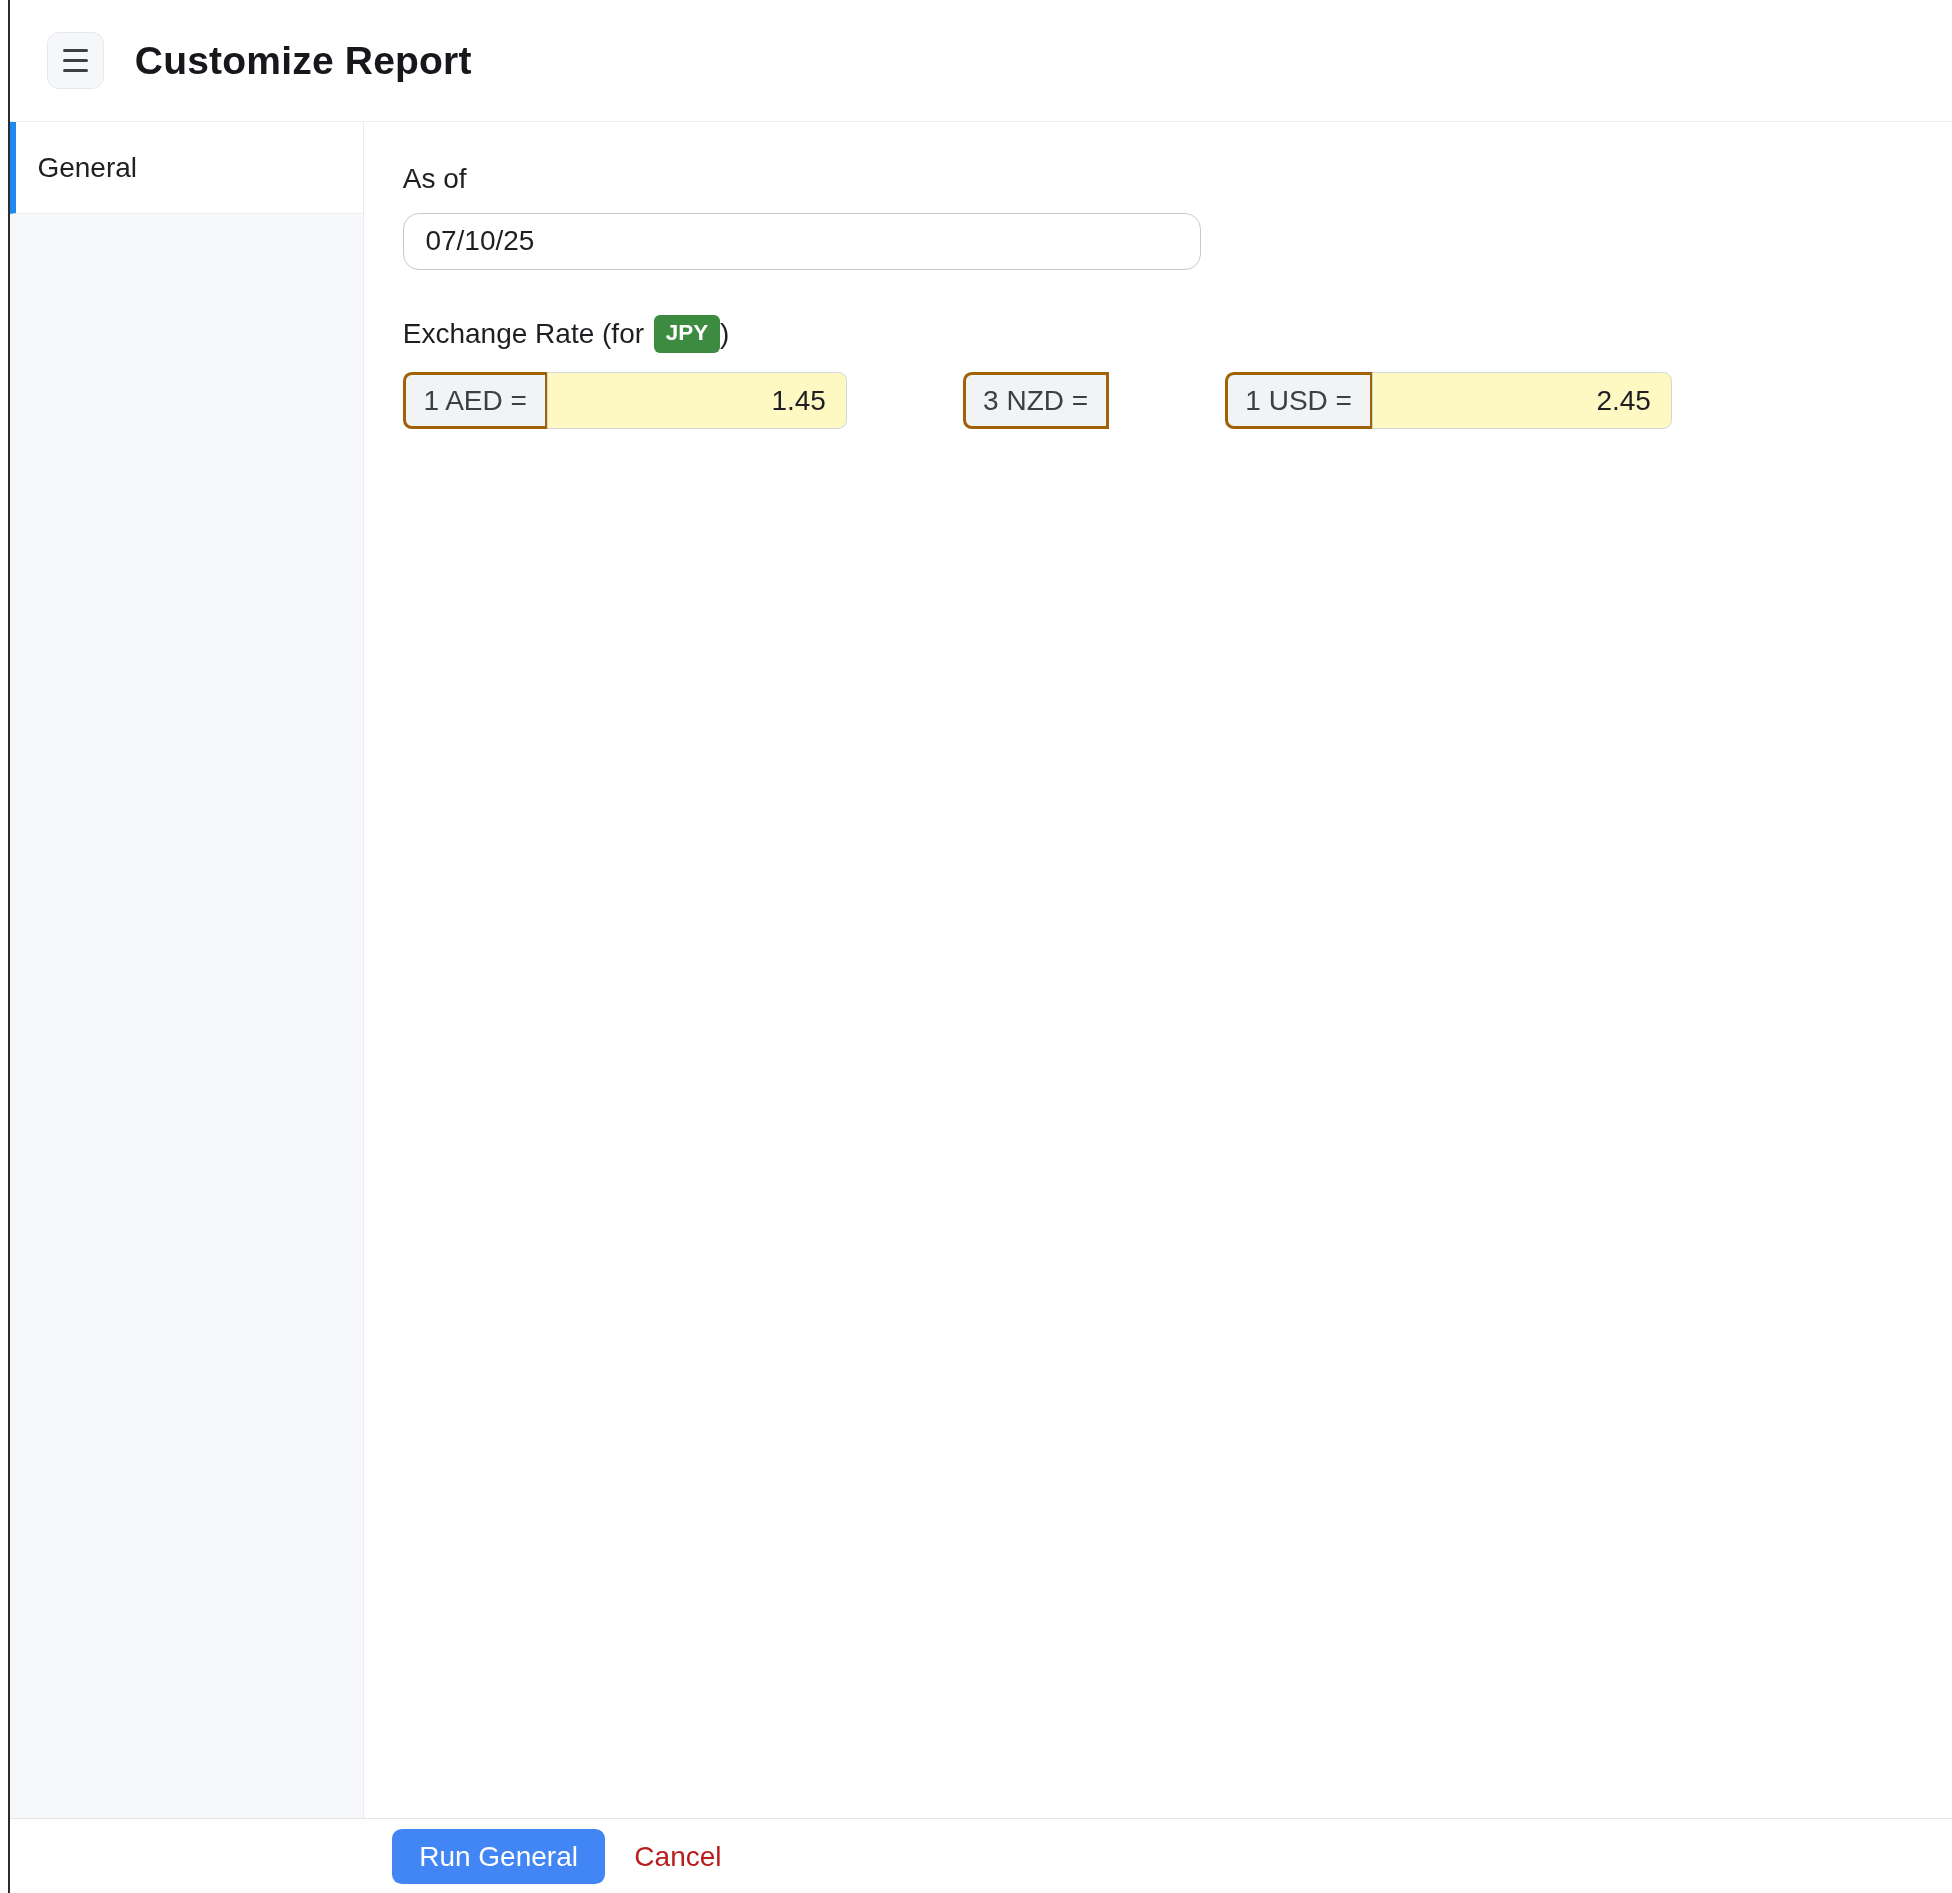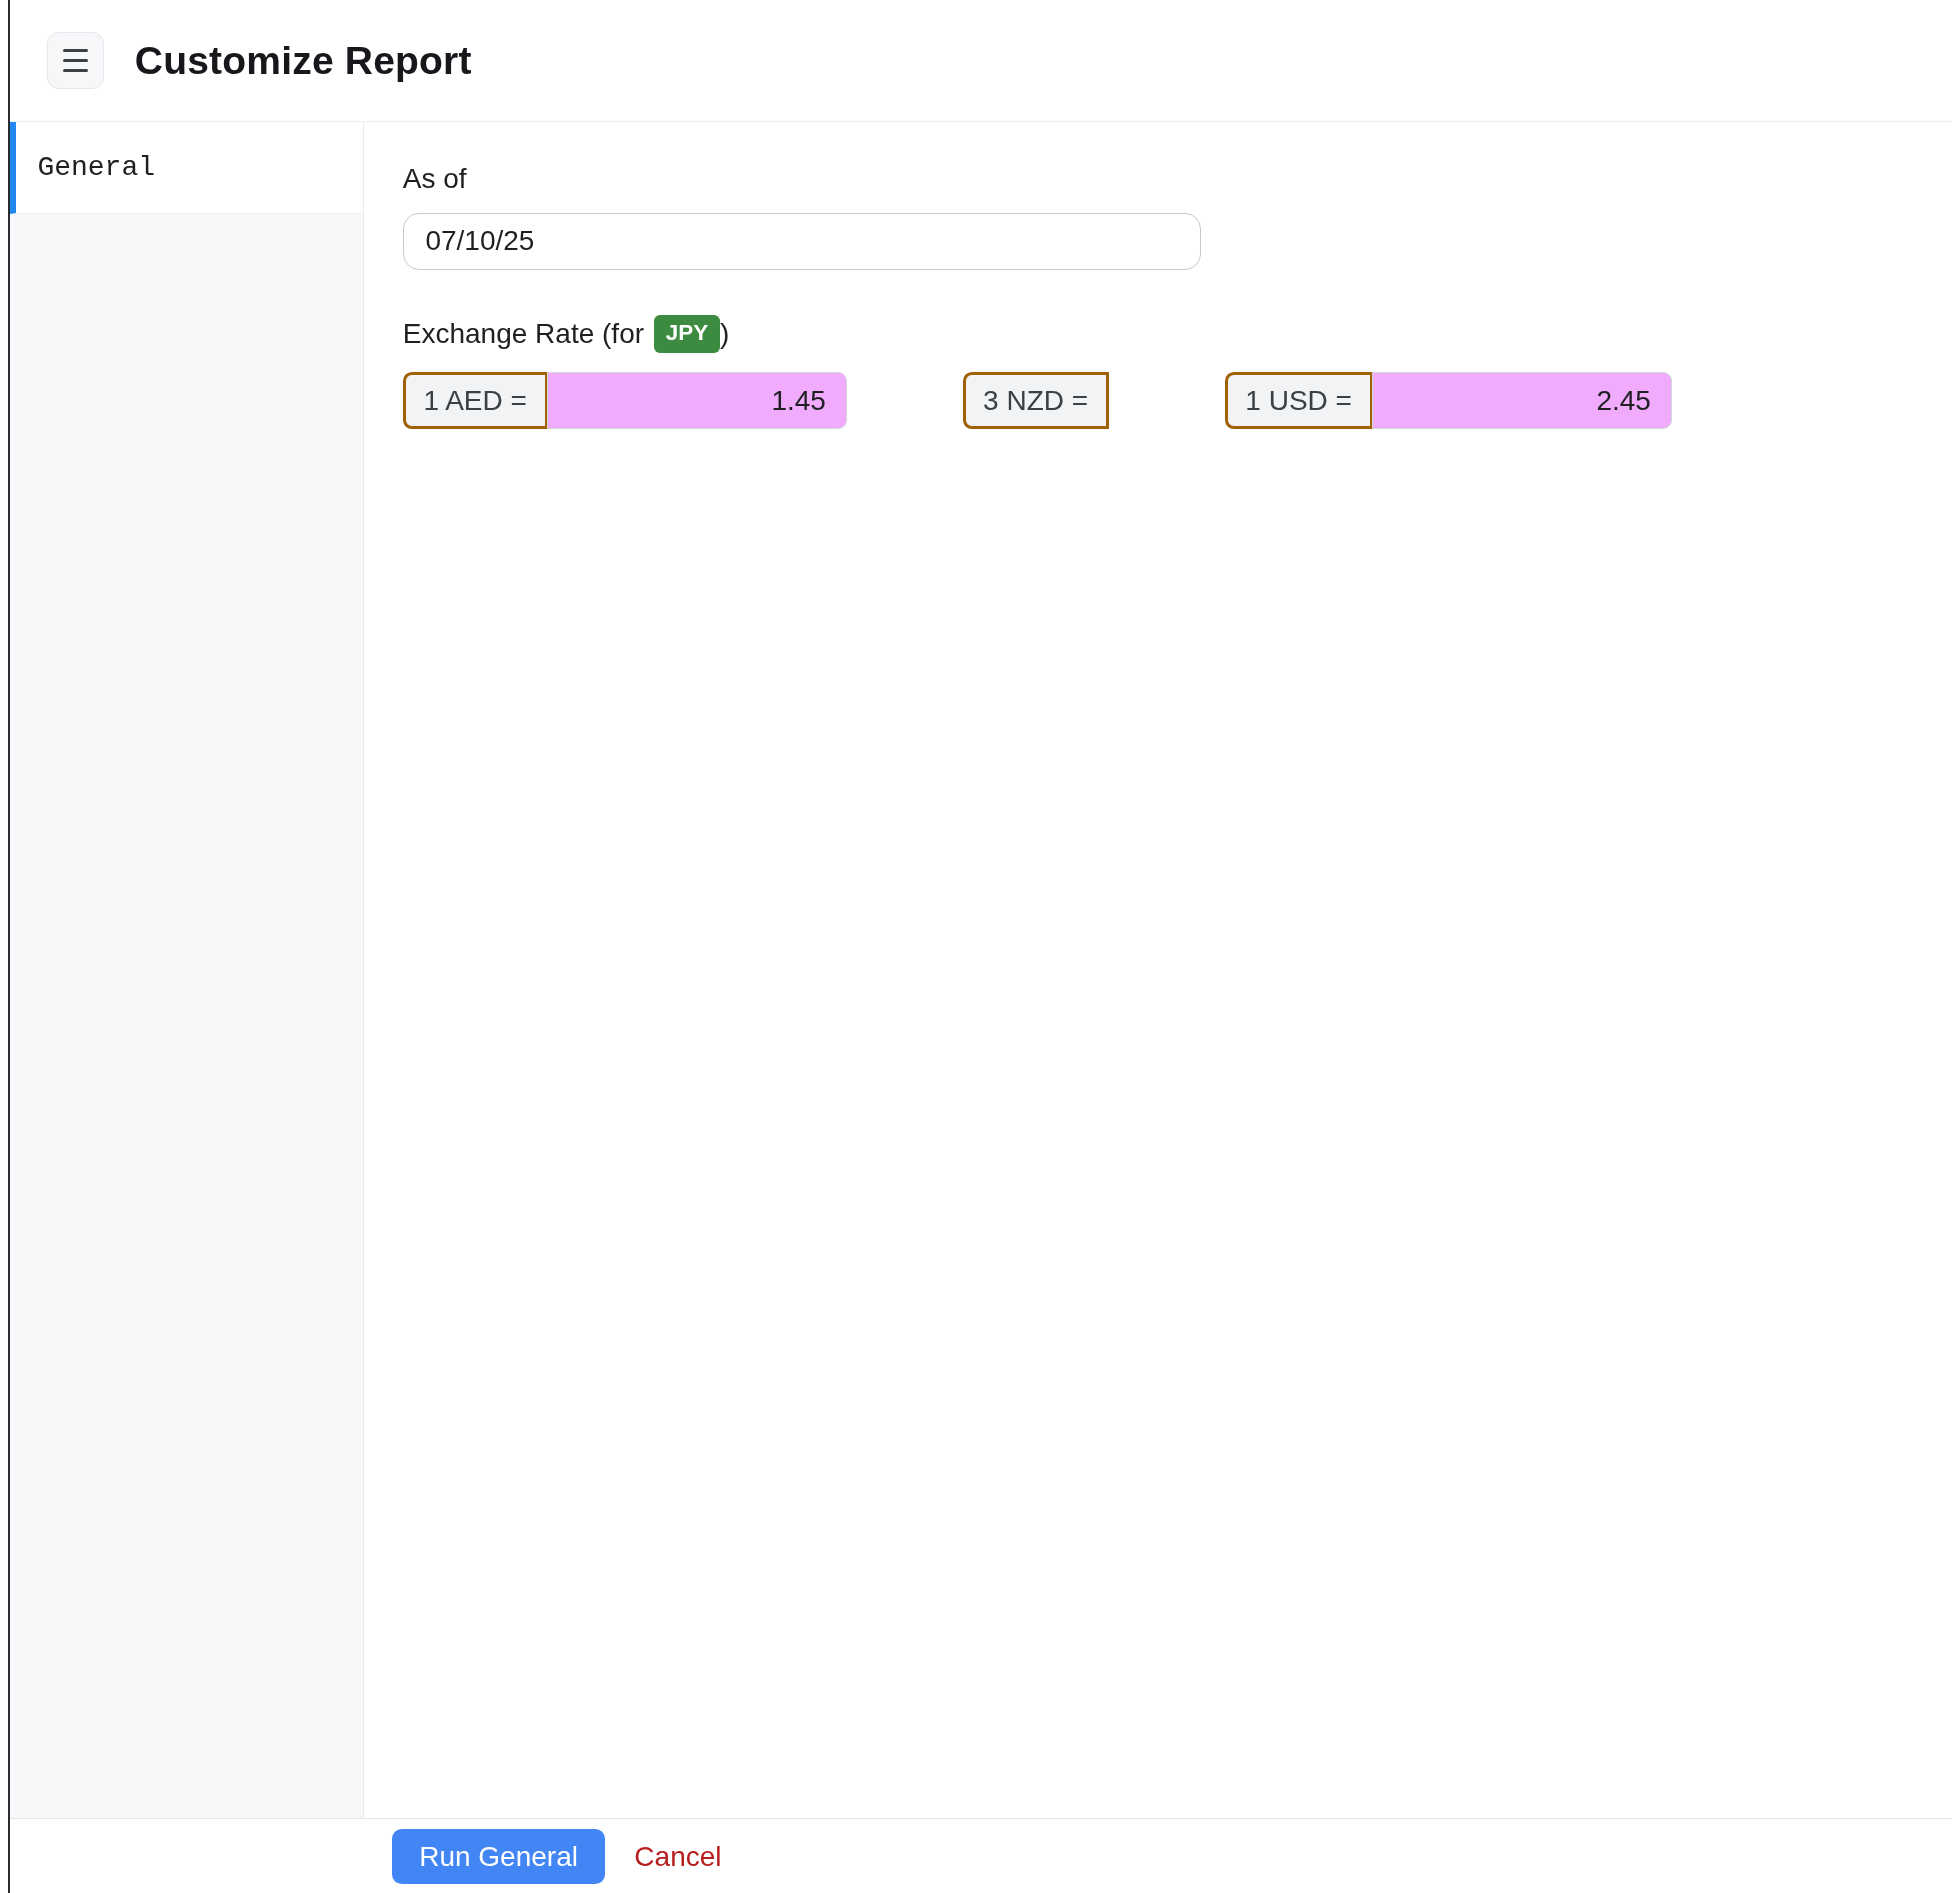--- a/index.html
+++ b/index.html
@@ -31,21 +31,21 @@
   .title { font-size:39px; font-weight:700; margin-left:31px; color:#17171c; letter-spacing:0.2px; }
   
   .body { flex:1; display:flex; min-height:0; }
   .sidebar {
     flex:0 0 354px; width:354px; background:#f7f8f9;
     border-right:1px solid #e9ebee;
   }
   .sidebar-item {
     height:92px; background:#fff; display:flex; align-items:center;
     padding-left:28px; font-size:28px; color:#202124;
-    border-bottom:1px solid #eceef1; cursor:pointer;font-family:Liberation Mono, monospace;
+    border-bottom:1px solid #eceef1; cursor:pointer;
   }
   .sidebar-item.active { border-left:6.9px solid #2188ef; padding-left:21.6px; }
   .content { flex:1; padding:41px 39px 0 39px; background:#fff; }
   .field-label { display:block; font-size:28px; color:#1f1f23; margin-bottom:17.6px; }
   .date-input {
     width:798px; height:57px; border:1px solid #c6cacf; border-radius:16px;
     padding:0 21.6px; font-size:28px; font-family:inherit; color:#1f1f23; background:#fff;
   }
   .exchange-label { margin-top:45px; font-size:28px; display:flex; align-items:center; }
   .badge {
@@ -55,21 +55,21 @@
   .rates { display:flex; margin-top:19.6px; gap:116px; }
   .rate-group { display:flex; }
   .rate-label {
     height:57px; display:flex; align-items:center; padding:0 17.6px;
     background:#f1f3f5; border:3px solid #a16207; border-radius:8.8px 0 0 8.8px;
     font-size:28px; color:#3c4043; white-space:nowrap;
   }
   .rate-input {
     width:300px; height:57px; border:1px solid #d3d6da; border-radius:0 8.8px 8.8px 0;
     margin-left:-1px; text-align:right; padding:0 19.6px;
-    font-size:28px; font-family:inherit; color:#1f1f23; background:#f0abfc;
+    font-size:28px; font-family:inherit; color:#1f1f23; background:#fef9c3;
   }
   
   .footer {
     flex:0 0 76px; border-top:1px solid #e3e5e8; background:#fff;
     display:flex; align-items:center; padding-left:382px; gap:29px;
   }
   .run-btn {
     background:#4285f4; color:#fff; border:none; border-radius:9.8px;
     height:55px; padding:0 27.4px; font-size:28px; font-family:inherit; cursor:pointer;
   }

